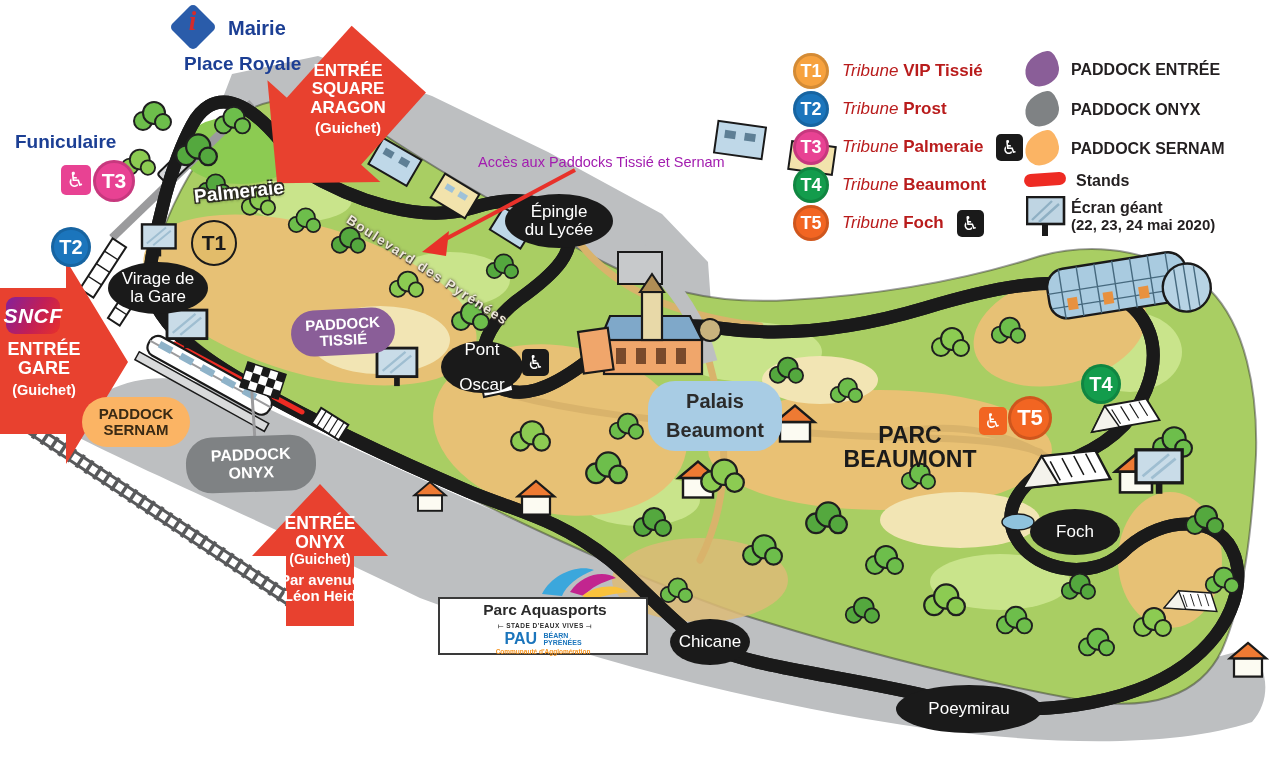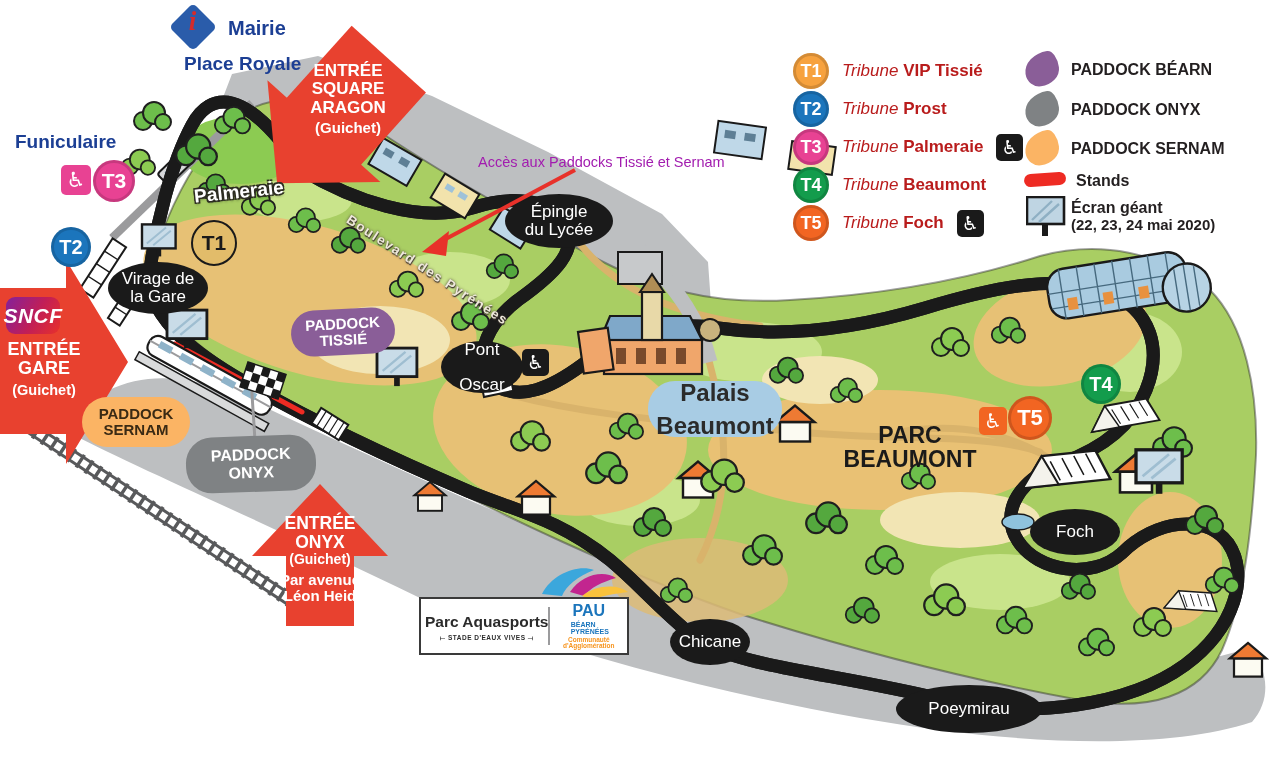--- a/index.html
+++ b/index.html
@@ -361,21 +361,21 @@
     <span>Chicane</span>
   </div>
   <div class="abs oval" style="left:896px;top:685px;width:146px;height:48px;">
     <span>Poeymirau</span>
   </div>
 
   <div class="abs" style="left:828px;top:423px;width:164px;text-align:center;color:#1A1A1A;font-weight:800;font-size:23px;line-height:1.05;">
     <div>PARC</div>
       <div>BEAUMONT</div>
   </div>
-  <div class="abs" style="left: 648px; top: 381px; width: 134px; height: 56px; border-radius: 27px; display: flex; flex-direction: column; align-items: center; justify-content: center; color: rgb(43, 43, 43); font-weight: 800; font-size: 24px; line-height: 1.05; background: rgb(168, 204, 228); gap: 8px;">
+  <div class="abs" style="left: 648px; top: 381px; width: 134px; height: 70px; border-radius: 27px; display: flex; flex-direction: column; align-items: center; justify-content: center; color: rgb(43, 43, 43); font-weight: 800; font-size: 20px; line-height: 1.05; background: rgb(168, 204, 228); gap: 8px;">
     <span>Palais</span>
       <span>Beaumont</span>
   </div>
   <div class="abs blob" style="left: 291px; top: 309px; width: 104px; height: 46px; transform: rotate(-3deg); background: rgb(138, 94, 152);">
     <span>PADDOCK</span>
       <span>TISSIÉ</span>
   </div>
   <div class="abs blob" style="left: 82px; top: 397px; width: 108px; height: 50px; color: rgb(58, 42, 20); background: rgb(251, 180, 100);">
     <span>PADDOCK</span>
       <span>SERNAM</span>
@@ -441,40 +441,40 @@
     <div class="badge" style="width: 36px; height: 36px; font-size: 18px; background: rgb(242, 101, 34);">
         <span>T5</span>
       </div>
     <div class="legend-text"><span class="pfx">Tribune</span> <b>Foch</b></div>
     <div class="chip" style="width:27px;height:27px;background:#1A1A1A;font-size:19px;">
         <span>♿</span>
       </div>
   </div>
 
   <div class="abs lblob" style="left: 1025px; top: 52px; background: rgb(138, 94, 152);"></div>
-  <div class="abs rlabel" style="left:1071px;top:61px;">PADDOCK BÉARN</div>
+  <div class="abs rlabel" style="left:1071px;top:61px;">PADDOCK ENTRÉE</div>
   <div class="abs lblob" style="left: 1025px; top: 92px; background: rgb(127, 130, 132);"></div>
   <div class="abs rlabel" style="left:1071px;top:101px;">PADDOCK ONYX</div>
   <div class="abs lblob" style="left: 1025px; top: 131px; background: rgb(251, 180, 100);"></div>
   <div class="abs rlabel" style="left:1071px;top:140px;">PADDOCK SERNAM</div>
 
   <div class="abs" style="left: 1024px; top: 173px; width: 42px; height: 13px; border-radius: 7px; transform: rotate(-4deg); background: rgb(238, 43, 35);"></div>
   <div class="abs rlabel" style="left:1076px;top:172px;">Stands</div>
 
   <div class="abs" style="left:1026px;top:196px;width:40px;height:42px;">
     <svg width="40" height="42" viewBox="0 0 40 42">
       <rect x="16" y="26" width="6" height="14" fill="#1A1A1A"></rect>
       <rect x="1" y="1" width="37" height="27" fill="#BFD5E3" stroke="#1A1A1A" stroke-width="2.6"></rect>
       <path d="M6,24 L26,5 M13,26 L33,8" stroke="#8FB0C4" stroke-width="2.4"></path>
     </svg>
   </div>
   <div class="abs rlabel" style="left:1071px;top:199px;">Écran géant</div>
   <div class="abs rlabel" style="left:1071px;top:216px;font-size:15px;">(22, 23, 24 mai 2020)</div>
 
-  <div class="abs logo-box" style="left:419px;top:597px;width:206px;height:54px;">
+  <div class="abs logo-box" style="left:438px;top:597px;width:206px;height:54px;flex-direction:column;">
     <div style="flex:1.15;text-align:center;padding:2px 0 0 4px;">
       <div style="font-size:15.5px;font-weight:bold;color:#2B2B2B;white-space:nowrap;">Parc Aquasports</div>
       <div style="font-size:6.5px;font-weight:bold;color:#2B2B2B;letter-spacing:.5px;margin-top:3px;">
         ⟝ <span>STADE D'EAUX VIVES</span> ⟞
       </div>
     </div>
     <div style="width:2px;height:38px;background:#9B9B9D;"></div>
     <div style="flex:1;text-align:center;line-height:1;">
       <span style="font-size:16px;font-weight:800;color:#1B75BC;vertical-align:middle;">PAU</span>
       <span style="display:inline-block;vertical-align:middle;text-align:left;margin-left:2px;">

